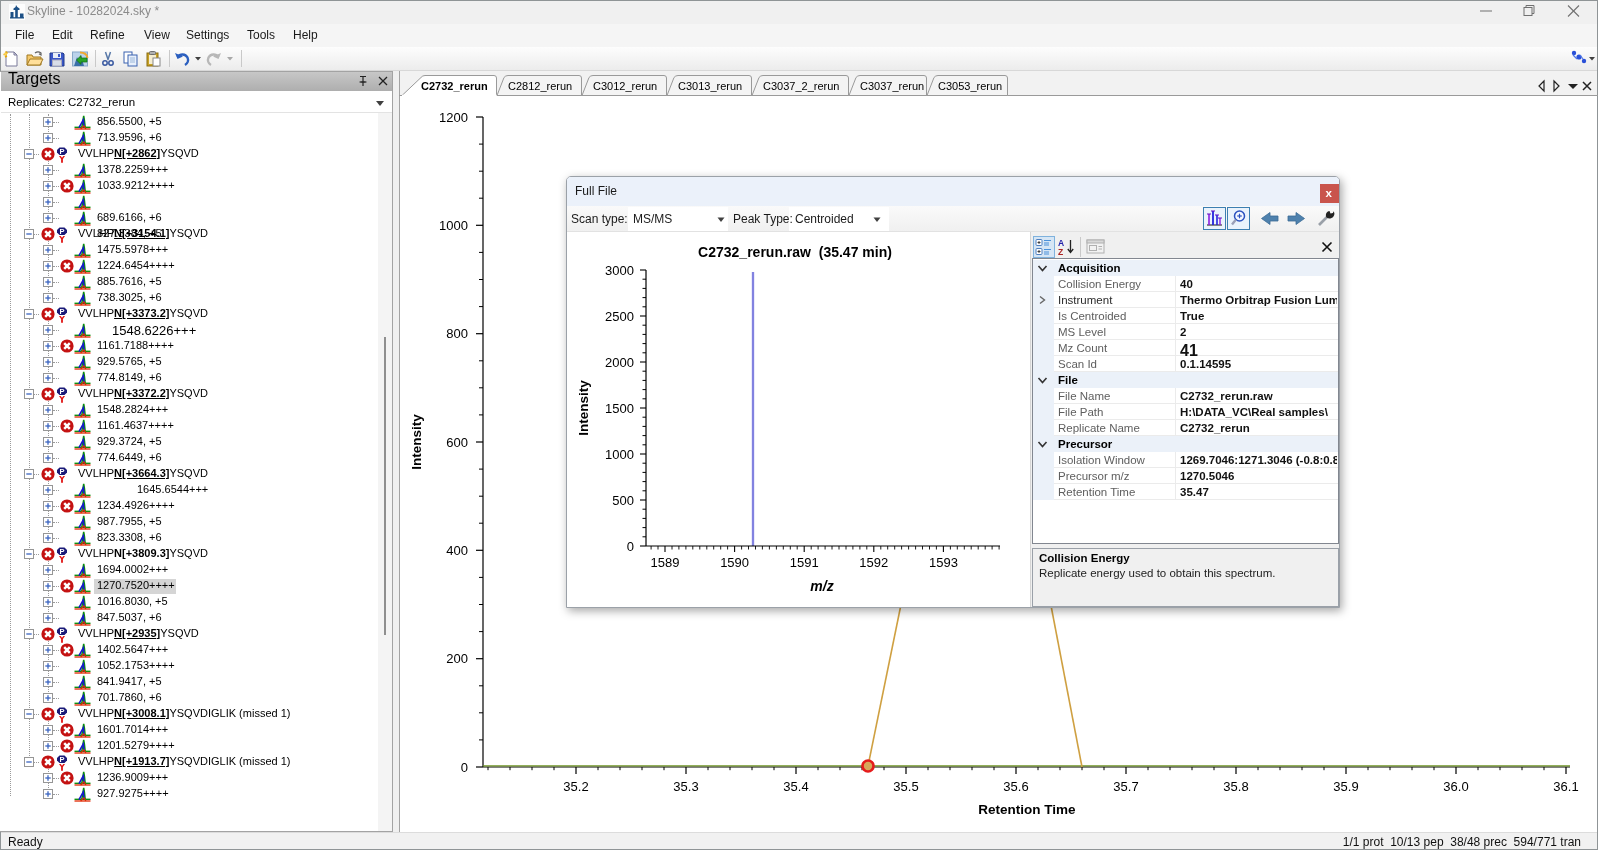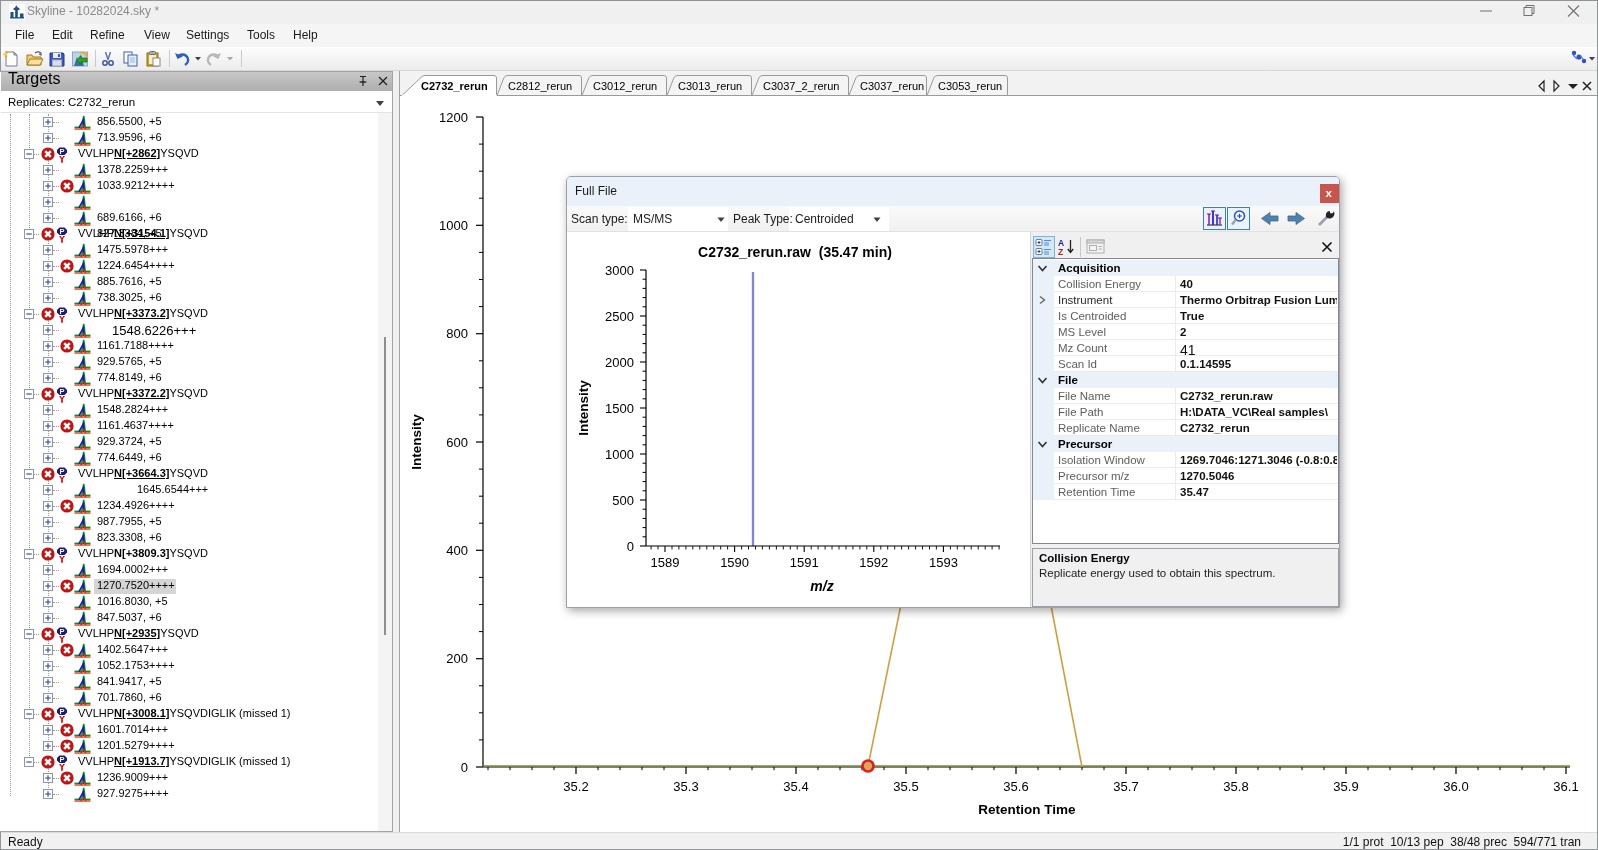--- a/index.html
+++ b/index.html
@@ -1127,21 +1127,21 @@
 <div class="abs" style="left:1175px;top:307.5px;width:1px;height:16px;background:#ebebeb;"></div>
 <div class="abs nowrap" style="left:1058px;top:309.5px;font-size:11.5px;color:#5e5e5e;">Is Centroided</div>
 <div class="abs nowrap" style="left:1180px;top:309.5px;width:157px;overflow:hidden;font-size:11.5px;font-weight:bold;color:#111;">True</div>
 <div class="abs" style="left:1054px;top:339.0px;width:284px;height:1px;background:#ebebeb;"></div>
 <div class="abs" style="left:1175px;top:323.5px;width:1px;height:16px;background:#ebebeb;"></div>
 <div class="abs nowrap" style="left:1058px;top:325.5px;font-size:11.5px;color:#5e5e5e;">MS Level</div>
 <div class="abs nowrap" style="left:1180px;top:325.5px;width:157px;overflow:hidden;font-size:11.5px;font-weight:bold;color:#111;">2</div>
 <div class="abs" style="left:1054px;top:355.0px;width:284px;height:1px;background:#ebebeb;"></div>
 <div class="abs" style="left:1175px;top:339.5px;width:1px;height:16px;background:#ebebeb;"></div>
 <div class="abs nowrap" style="left:1058px;top:341.5px;font-size:11.5px;color:#5e5e5e;">Mz Count</div>
-<div class="abs nowrap" style="left:1180px;top:341.5px;width:157px;overflow:hidden;font-size:14px;font-weight:normal;color:#111;">41</div>
+<div class="abs nowrap" style="left:1180px;top:341.5px;width:157px;overflow:hidden;font-size:16px;font-weight:bold;color:#111;">41</div>
 <div class="abs" style="left:1054px;top:371.0px;width:284px;height:1px;background:#ebebeb;"></div>
 <div class="abs" style="left:1175px;top:355.5px;width:1px;height:16px;background:#ebebeb;"></div>
 <div class="abs nowrap" style="left:1058px;top:357.5px;font-size:11.5px;color:#5e5e5e;">Scan Id</div>
 <div class="abs nowrap" style="left:1180px;top:357.5px;width:157px;overflow:hidden;font-size:11.5px;font-weight:bold;color:#111;">0.1.14595</div>
 <div class="abs" style="left:1033px;top:371.5px;width:305px;height:16px;background:#ebf1f9;"></div>
 <svg class="abs" style="left:1037px;top:375.5px;" width="11" height="9">
     <path d="M1.5 2 L5.5 6.5 L9.5 2" fill="none" stroke="#333" stroke-width="1.6"></path>
   </svg>
 <div class="abs nowrap" style="left:1058px;top:373.5px;font-size:11.5px;font-weight:bold;color:#000;">File</div>
 <div class="abs" style="left:1054px;top:403.0px;width:284px;height:1px;background:#ebebeb;"></div>

